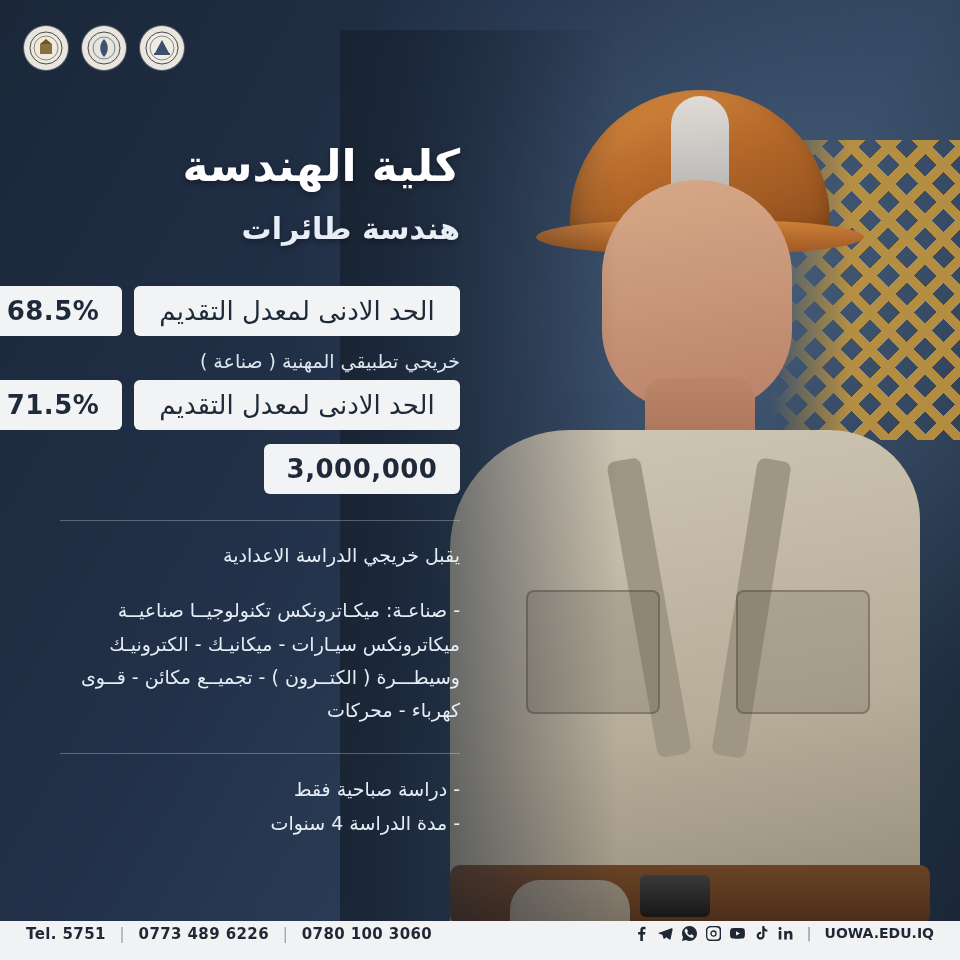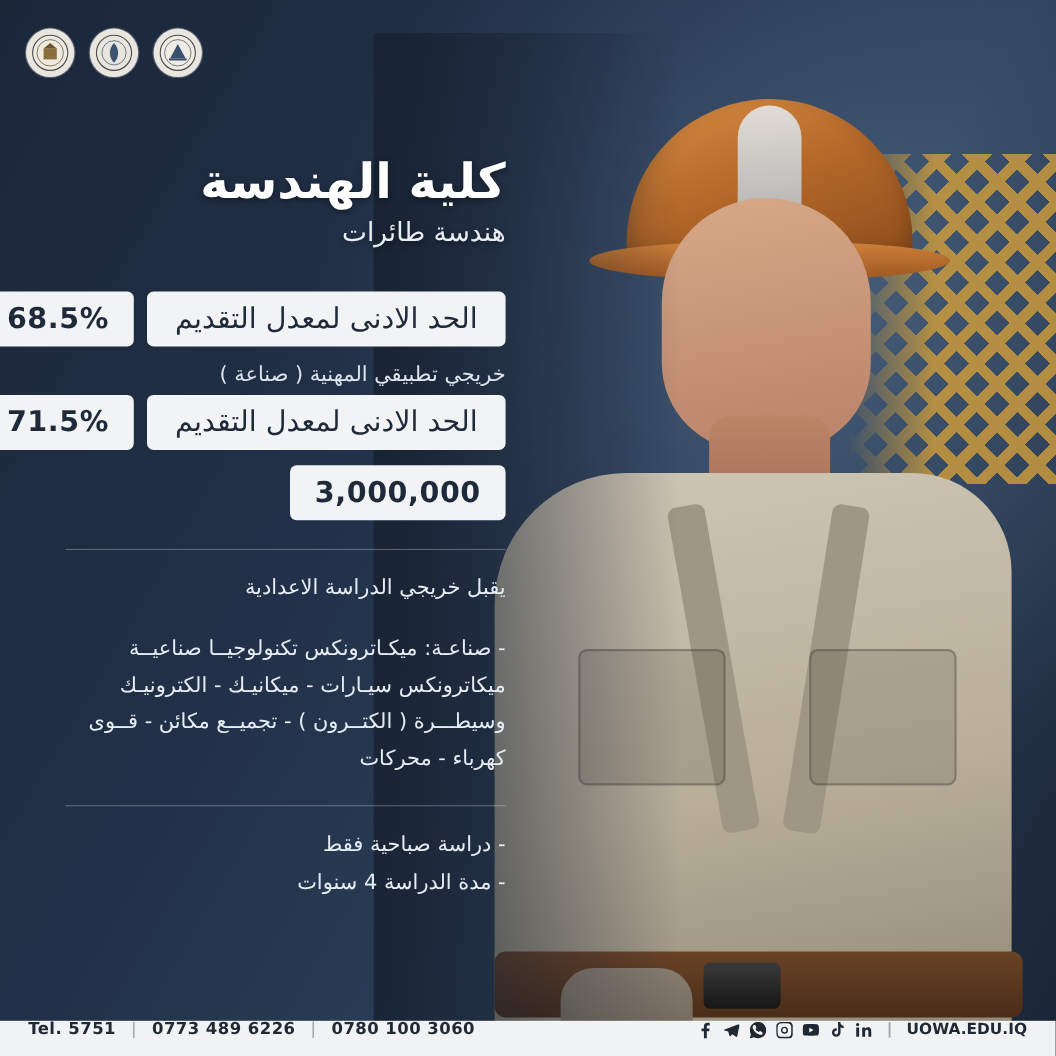--- a/index.html
+++ b/index.html
@@ -94,47 +94,47 @@
     position:absolute;top:850px;right:330px;width:120px;height:90px;
     background:linear-gradient(170deg,#8d8274,#675f53);border-radius:30px 30px 16px 16px;
   }
   .person .shade{
     position:absolute;inset:0;
     background:linear-gradient(to left, rgba(20,30,45,0) 55%, rgba(23,33,48,.85) 100%);
   }
   
   .content{position:absolute;z-index:5;top:140px;right:500px;left:60px;text-align:right;}
   .title{
-    color:#ffffff;font-size:44px;font-weight:bold;letter-spacing:1px;margin:0 0 6px 0;
+    color:#ffffff;font-size:44px;font-weight:bold;letter-spacing:1px;margin:0 0 20px 0;
     text-shadow:0 2px 6px rgba(0,0,0,.4);
   }
   .subtitle{
-    color:#e8eef5;font-size:24px;margin:0 0 40px 0;font-weight:normal;
+    color:#e8eef5;font-size:30px;margin:0 0 40px 0;font-weight:bold;
     text-shadow:0 2px 6px rgba(0,0,0,.4);
   }
   .caption{
     color:#dde6ef;font-size:19px;margin:0 0 8px 0;padding-left:6px;
   }
   .row{display:flex;flex-direction:row;align-items:stretch;gap:12px;margin-bottom:14px;justify-content:flex-start;}
   .pill{
     background:#f2f3f4;color:#1e2a3a;border-radius:6px;
     display:flex;align-items:center;justify-content:center;
   }
   .pill.value{min-width:110px;padding:10px 14px;font-size:26px;font-weight:bold;letter-spacing:.5px;}
   .pill.value.wide{min-width:168px;}
   .pill.label{flex:0 0 auto;width:318px;padding:10px 4px;font-size:26px;font-weight:normal;}
   .divider{height:1px;background:rgba(255,255,255,.28);margin:26px 0 18px 0;}
   .list{color:#e6edf5;font-size:19px;line-height:1.75;}
   .list .lead{margin-bottom:22px;}
   .note{color:#e6edf5;font-size:19px;line-height:1.8;}
   
   .footer{
-    position:absolute;left:0;right:0;bottom:0;height:28px;background:#f1f2f3;
-    display:flex;align-items:flex-end;justify-content:space-between;
-    padding:16px 26px;z-index:7;box-sizing:border-box;
+    position:absolute;left:0;right:0;bottom:0;height:39px;background:#f1f2f3;
+    display:flex;align-items:flex-start;justify-content:space-between;
+    padding:4px 26px;z-index:7;box-sizing:border-box;
     direction:ltr;
   }
   .phones{color:#1f2833;font-size:15px;font-weight:bold;letter-spacing:.4px;}
   .phones span.sep{color:#9aa2ab;margin:0 8px;font-weight:normal;}
   .social{display:flex;align-items:center;gap:9px;color:#1f2833;font-size:14px;font-weight:bold;}
   .social .ico{width:15px;height:15px;display:inline-block;fill:#1f2833;}
   .social .bar{color:#9aa2ab;margin:0 4px;}
 </style>
 </head>
 <body>

